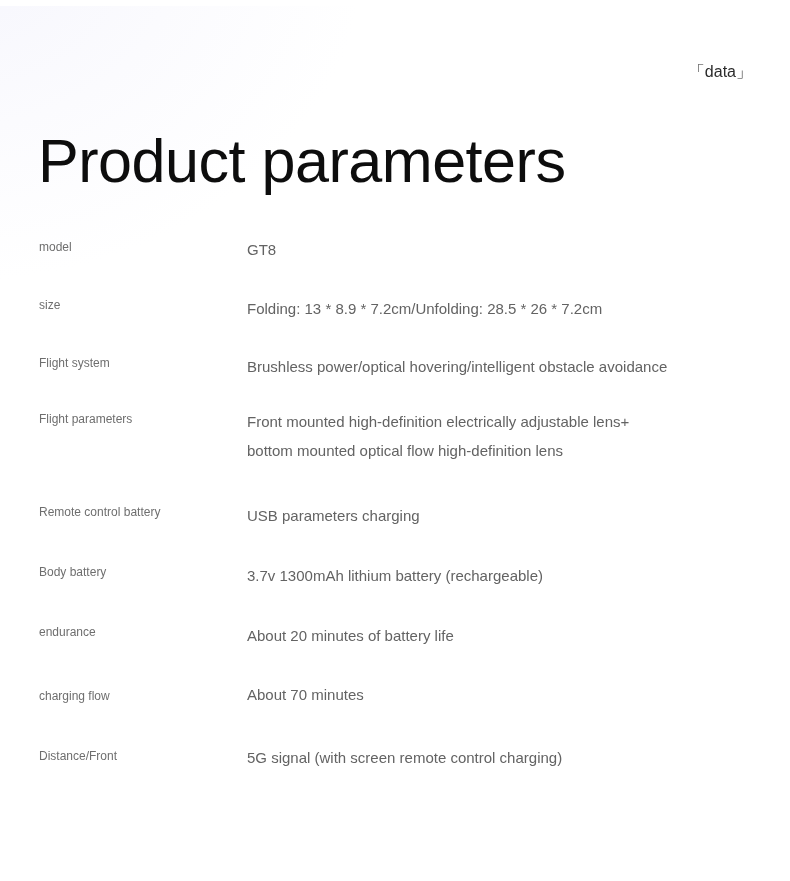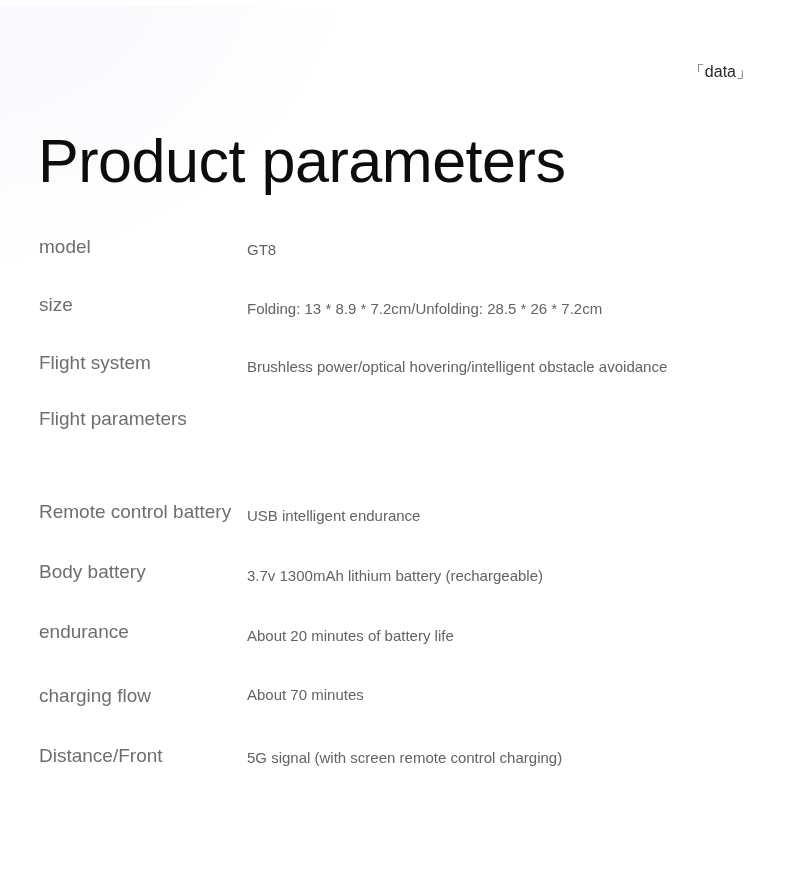--- a/index.html
+++ b/index.html
@@ -74,21 +74,21 @@
     position: absolute;
     left: 0;
     width: 790px;
   }
 
   .spec-label {
     position: absolute;
     left: 39px;
     top: 0;
     width: 200px;
-    font-size: 19px;
+    font-size: 12px;
     line-height: 22px;
     color: #6e6e6e;
     white-space: nowrap;
   }
 
   .spec-value {
     position: absolute;
     left: 247px;
     top: 0;
     width: 520px;
@@ -148,27 +148,29 @@
     <div class="spec-row r2">
       <div class="spec-label">Flight system</div>
       <div class="spec-value">
         <span class="vline">Brushless power/optical hovering/intelligent obstacle avoidance</span>
       </div>
     </div>
 
     <div class="spec-row r3">
       <div class="spec-label">Flight parameters</div>
       <div class="spec-value">
+        <span class="vline">Front mounted high-definition electrically adjustable lens+</span>
+        <span class="vline">bottom mounted optical flow high-definition lens</span>
       </div>
     </div>
 
     <div class="spec-row r4">
       <div class="spec-label">Remote control battery</div>
       <div class="spec-value">
-        <span class="vline">USB intelligent endurance</span>
+        <span class="vline">USB parameters charging</span>
       </div>
     </div>
 
     <div class="spec-row r5">
       <div class="spec-label">Body battery</div>
       <div class="spec-value">
         <span class="vline">3.7v 1300mAh lithium battery (rechargeable)</span>
       </div>
     </div>
 

